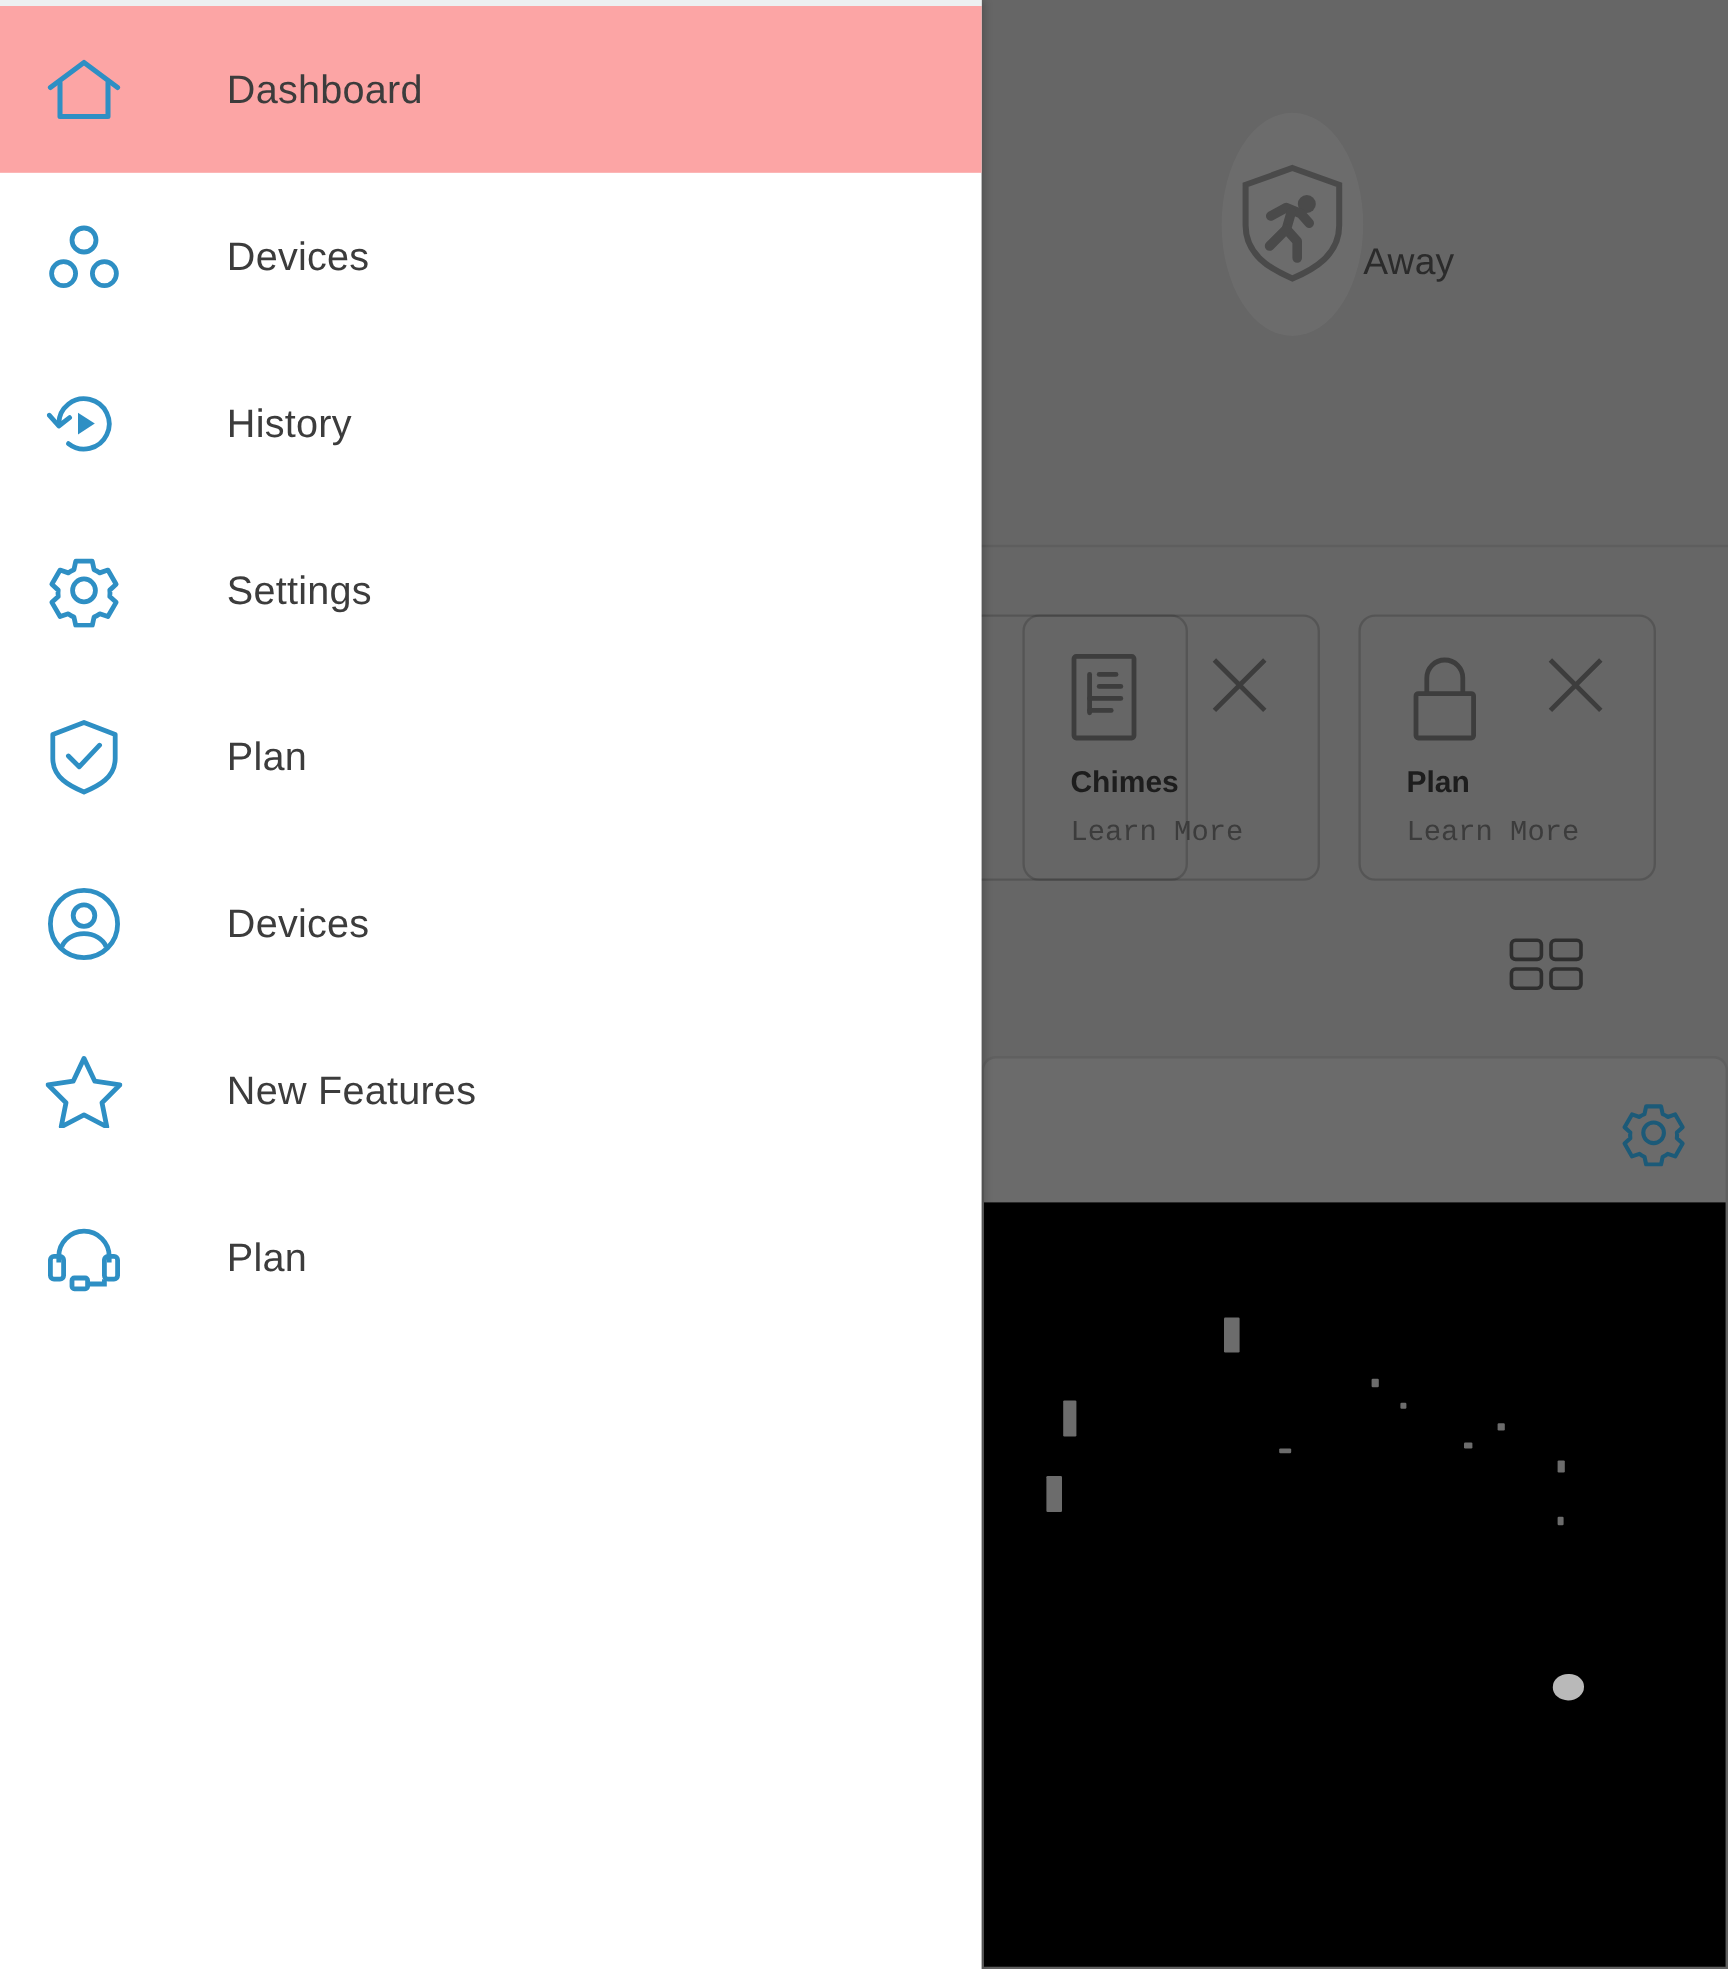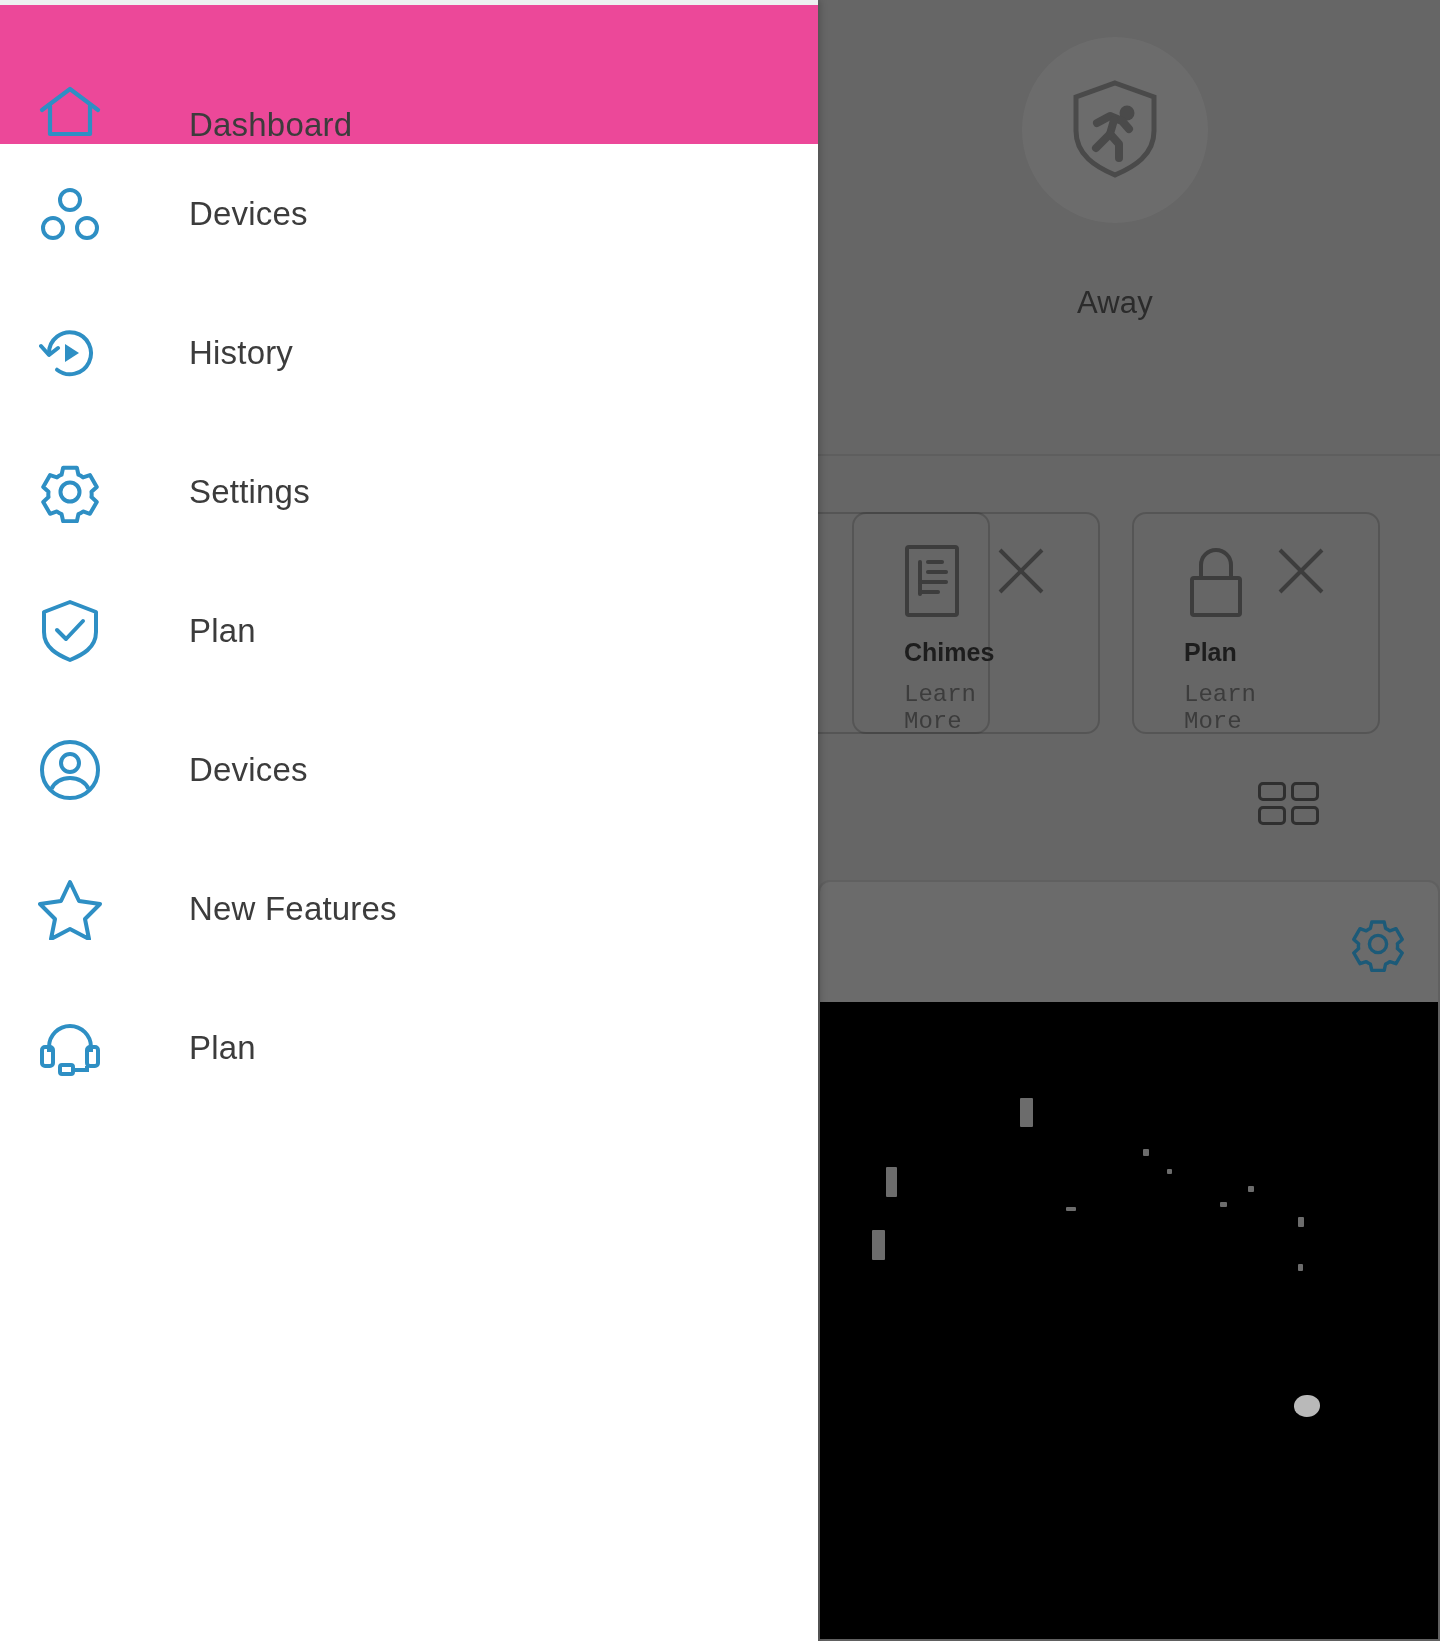--- a/index.html
+++ b/index.html
@@ -17,37 +17,37 @@
   }
   .bd-top {
     position:absolute; left:0; top:0; width:1440px; height:455px;
   }
   .bd-divider {
     position:absolute; left:0; top:454px; width:1440px; height:2px;
     background:rgba(0,0,0,.07);
   }
   .mode-tile {
     position:absolute; left:1018px; top:37px; width:194px; height:300px;
-    display:flex; flex-direction:column; align-items:center;
+    display:flex; flex-direction:row; align-items:center;
   }
   .mode-circle {
     width:186px; height:186px; border-radius:50%;
     background:rgba(255,255,255,.045);
     display:flex; align-items:center; justify-content:center;
   }
   .mode-label {
     margin-top:62px; font-size:31px; color:#2b2b2b; letter-spacing:.2px;
   }
 
   
   .cards-row { position:absolute; left:742px; top:512px; height:220px; }
   .promo-card {
     position:absolute; top:0; width:248px; height:222px;
     border:2px solid rgba(0,0,0,.16); border-radius:14px;
-    padding:30px 50px;
+    padding:30px 38px;
   }
   .promo-card .row1 {
     display:flex; align-items:flex-start; justify-content:space-between;
     height:72px;
   }
   .promo-title { margin-top:22px; font-size:25px; font-weight:bold; color:#1d1d1d; }
   .promo-link  { margin-top:14px; font-size:24px; color:#3c3c3c;font-family:Liberation Mono, monospace; }
   .card-a { left:0px; }
   .card-b { left:110px; }
   .card-c { left:390px; }
@@ -87,21 +87,21 @@
   .drawer-top-strip {
     position:absolute; left:0; top:0; width:818px; height:5px;
     background:#edf0f1;
   }
   .nav-list { position:absolute; left:0; top:5px; width:818px; }
   .nav-item {
     display:flex; align-items:center;
     height:139px; padding-left:38px;
     cursor:pointer;
   }
-  .nav-item.active { background:#ec4899;align-items:flex-end; }
+  .nav-item.active { background:#fca5a5; }
   .nav-icon {
     width:64px; height:64px; flex:0 0 64px;
     display:flex; align-items:center; justify-content:center;
   }
   .nav-label {
     margin-left:87px; font-size:33px; color:#3c3c3c; letter-spacing:.2px;
     white-space:nowrap;
   }
 </style>
 </head>

